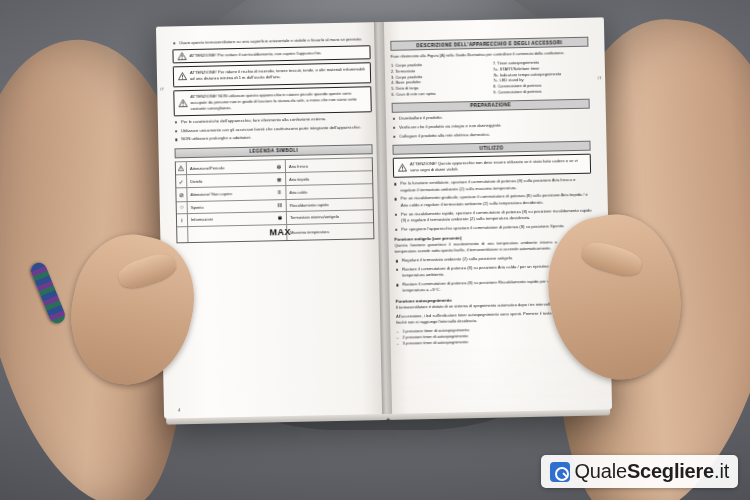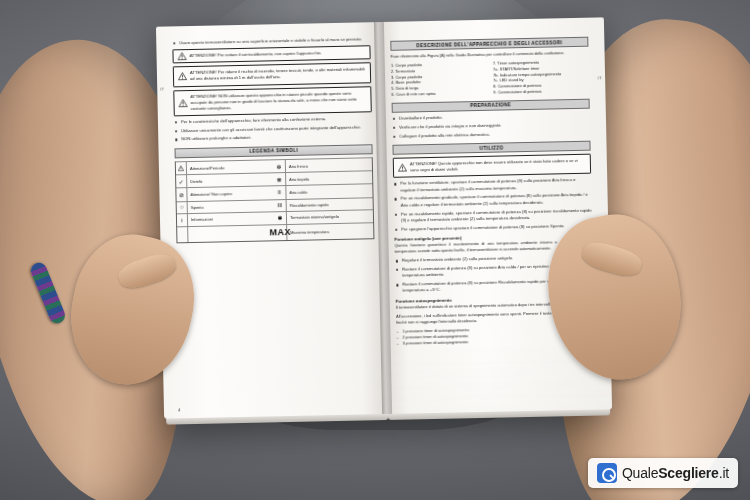--- a/index.html
+++ b/index.html
@@ -173,21 +173,21 @@
     width:20px;height:20px;border-radius:4px;background:#2f6fd0;position:relative;flex:none;
   }
   .wm-mark:before{
     content:"";position:absolute;left:5px;top:5px;width:10px;height:10px;
     border:2px solid #fff;border-radius:50%;
   }
   .wm-mark:after{
     content:"";position:absolute;left:12.5px;top:12.5px;width:6px;height:2px;background:#fff;
     transform:rotate(45deg);border-radius:1px;
   }
-  .wm-text{font-size:14px;color:#1f1f1f;letter-spacing:-.2px;}
+  .wm-text{font-size:20px;color:#1f1f1f;letter-spacing:-.2px;}
   .wm-text b{font-weight:bold;}
   .wm-text .dom{color:#1f1f1f;}
 </style>
 </head>
 <body>
 
 <div class="photo">
   <div class="bg-base"></div>
   <div class="shirt"></div>
   <div class="arm-left"></div>

